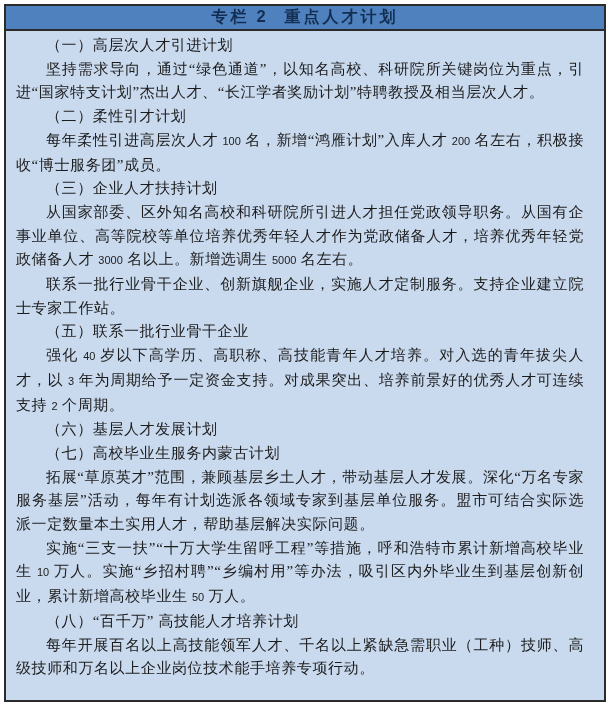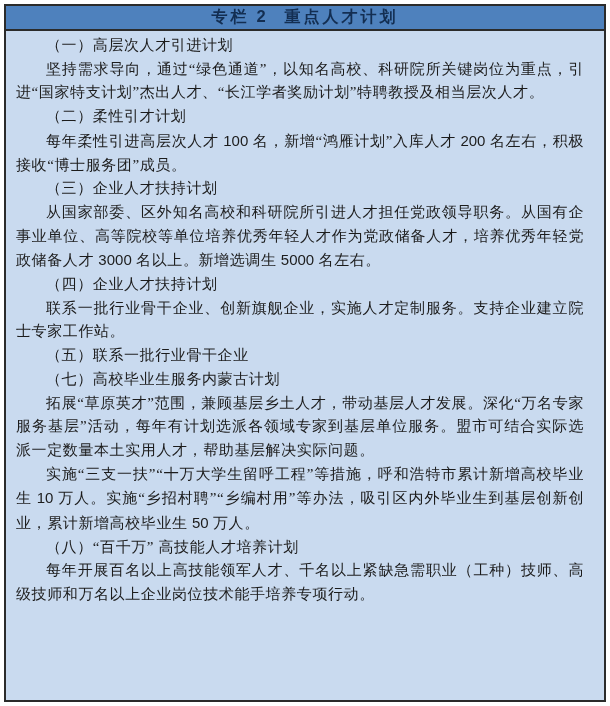--- a/index.html
+++ b/index.html
@@ -54,21 +54,21 @@
     overflow: hidden;
     height: 669px;
   }
   .par {
     margin: 0;
     padding: 0;
     text-indent: 2em;
   }
   .num {
     font-family: "Liberation Sans", "DejaVu Sans", sans-serif;
-    font-size: 15px;
+    font-size: 11px;
     letter-spacing: 0;
   }
   .panel-header .num {
     font-size: 16.5px;
   }
 </style>
 </head>
 <body>
 
 <div class="page">
@@ -80,25 +80,26 @@
 
       <p class="par">（一）高层次人才引进计划</p>
       <p class="par">坚持需求导向，通过“绿色通道”，以知名高校、科研院所关键岗位为重点，引进“国家特支计划”杰出人才、“长江学者奖励计划”特聘教授及相当层次人才。</p>
 
       <p class="par">（二）柔性引才计划</p>
       <p class="par">每年柔性引进高层次人才 <span class="num">100</span> 名，新增“鸿雁计划”入库人才 <span class="num">200</span> 名左右，积极接收“博士服务团”成员。</p>
 
       <p class="par">（三）企业人才扶持计划</p>
       <p class="par">从国家部委、区外知名高校和科研院所引进人才担任党政领导职务。从国有企事业单位、高等院校等单位培养优秀年轻人才作为党政储备人才，培养优秀年轻党政储备人才 <span class="num">3000</span> 名以上。新增选调生 <span class="num">5000</span> 名左右。</p>
 
-      <p class="par">（四）企业人才扶持计划</p>
       <p class="par">联系一批行业骨干企业、创新旗舰企业，实施人才定制服务。支持企业建立院士专家工作站。</p>
 
       <p class="par">（五）联系一批行业骨干企业</p>
+      <p class="par">强化 <span class="num">40</span> 岁以下高学历、高职称、高技能青年人才培养。对入选的青年拔尖人才，以 <span class="num">3</span> 年为周期给予一定资金支持。对成果突出、培养前景好的优秀人才可连续支持 <span class="num">2</span> 个周期。</p>
 
+      <p class="par">（六）基层人才发展计划</p>
       <p class="par">（七）高校毕业生服务内蒙古计划</p>
 
       <p class="par">拓展“草原英才”范围，兼顾基层乡土人才，带动基层人才发展。深化“万名专家服务基层”活动，每年有计划选派各领域专家到基层单位服务。盟市可结合实际选派一定数量本土实用人才，帮助基层解决实际问题。</p>
       <p class="par">实施“三支一扶”“十万大学生留呼工程”等措施，呼和浩特市累计新增高校毕业生 <span class="num">10</span> 万人。实施“乡招村聘”“乡编村用”等办法，吸引区内外毕业生到基层创新创业，累计新增高校毕业生 <span class="num">50</span> 万人。</p>
 
       <p class="par">（八）“百千万” 高技能人才培养计划</p>
       <p class="par">每年开展百名以上高技能领军人才、千名以上紧缺急需职业（工种）技师、高级技师和万名以上企业岗位技术能手培养专项行动。</p>
 
     </div>
   </div>

